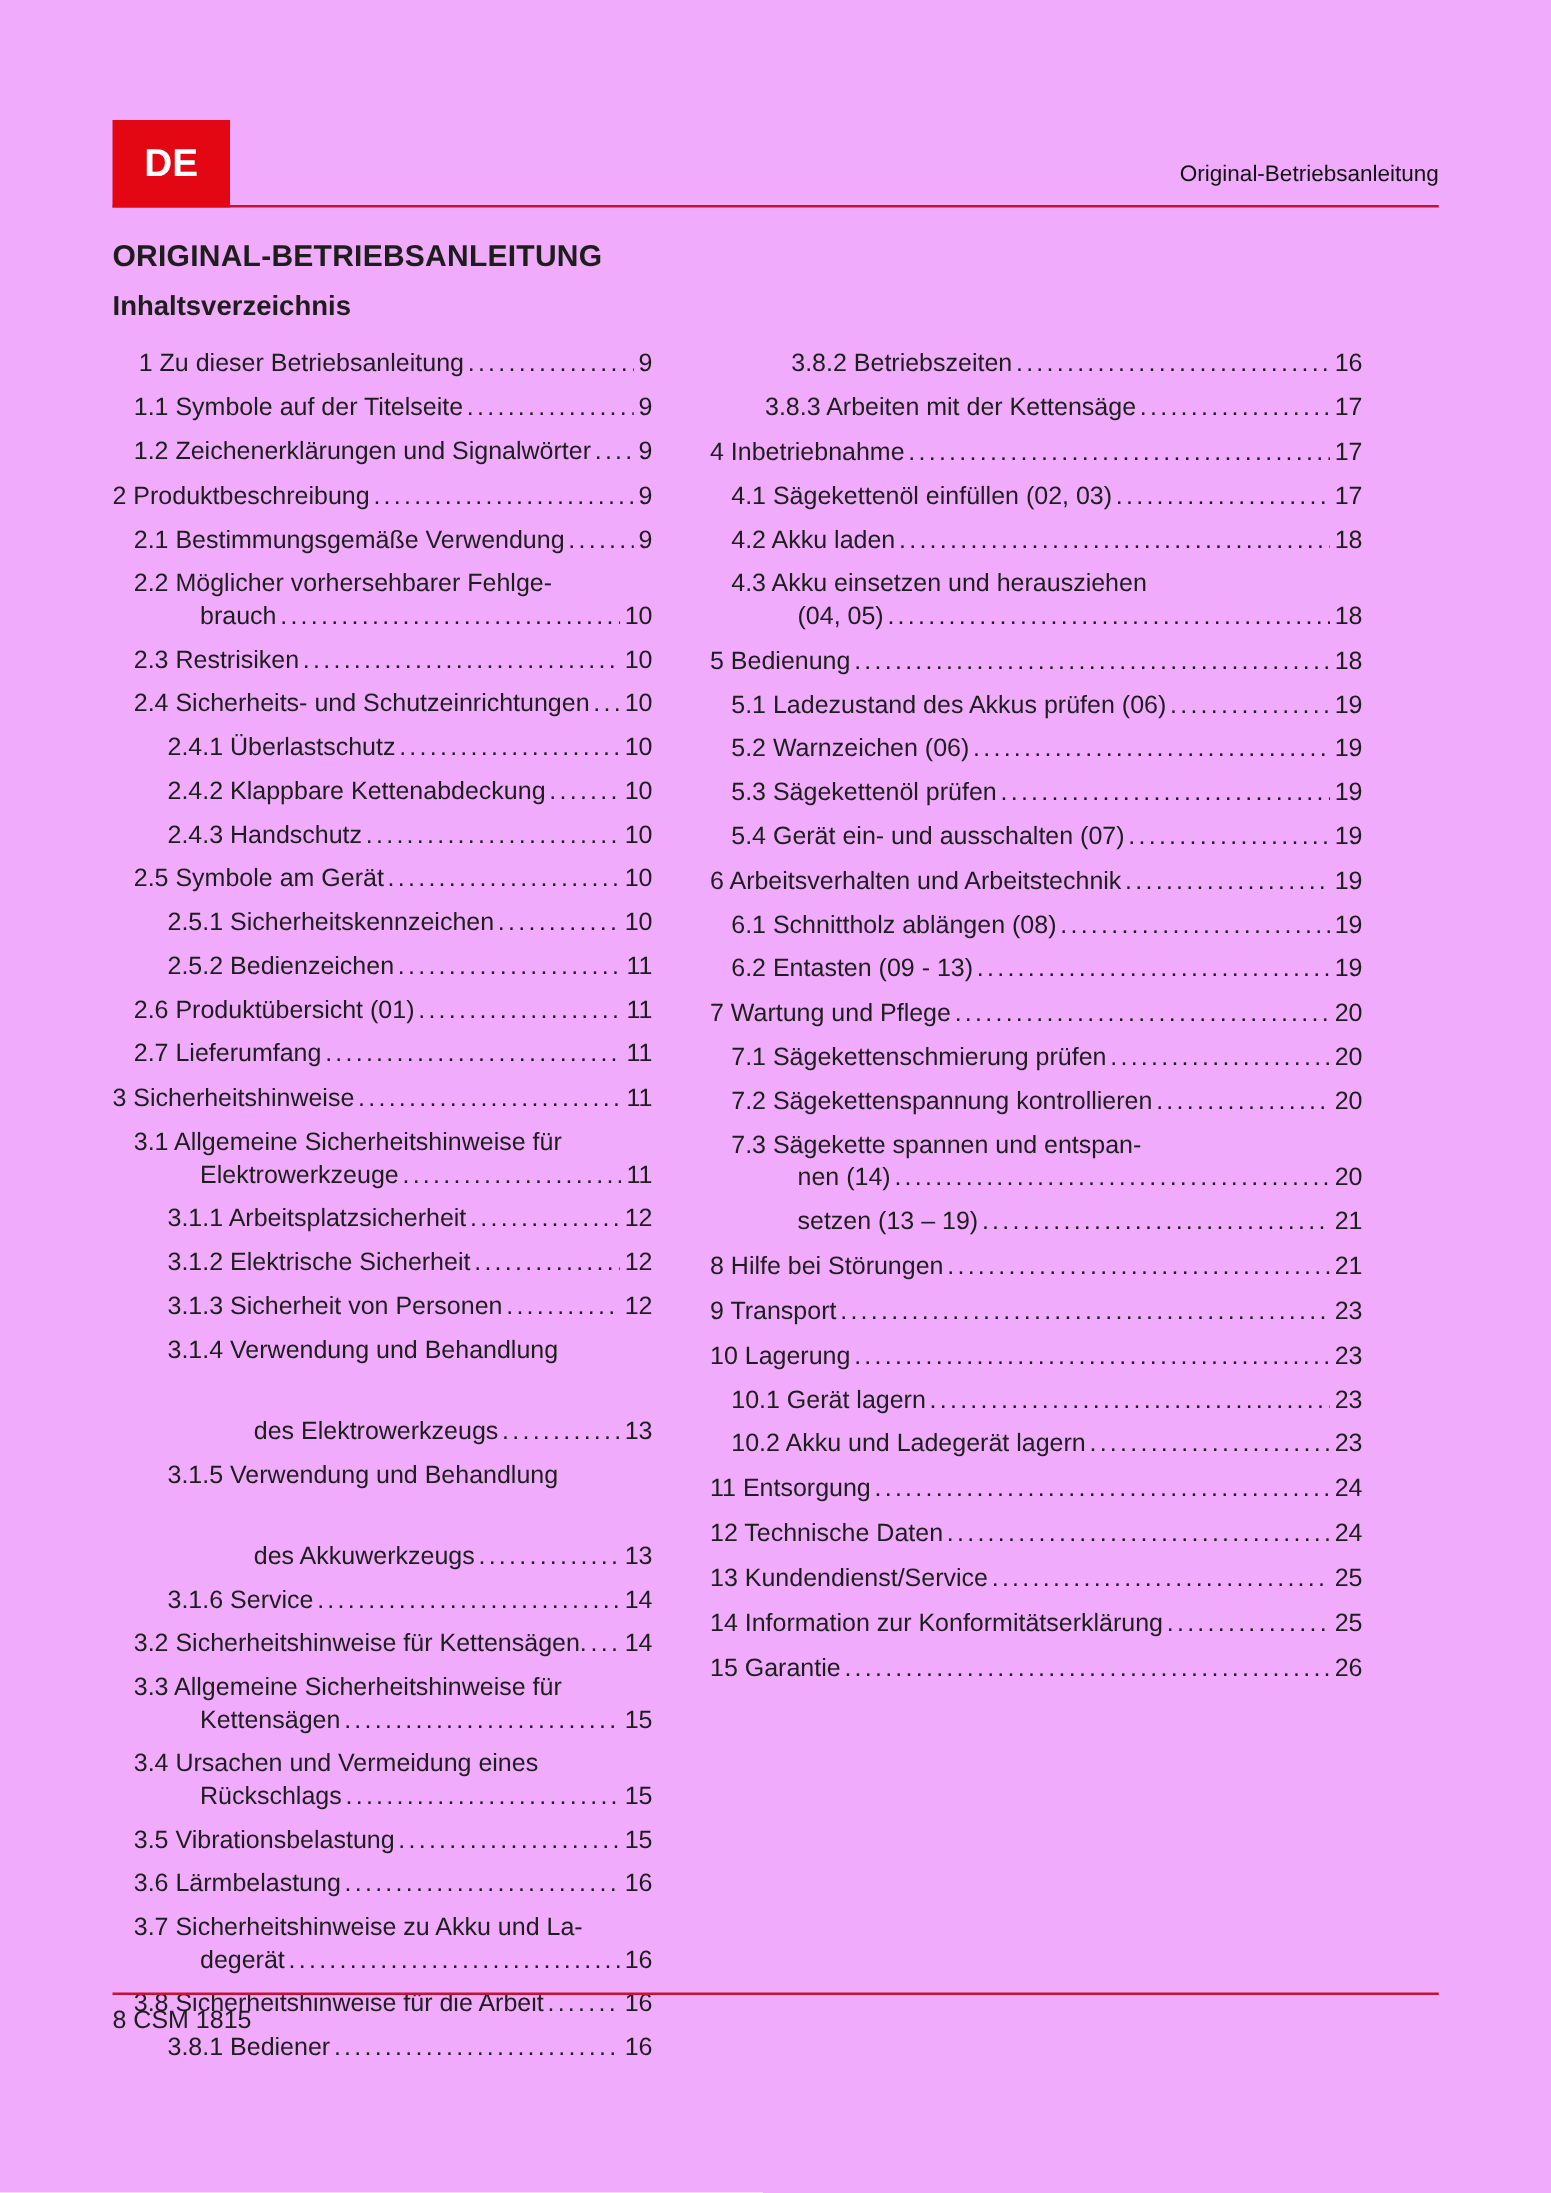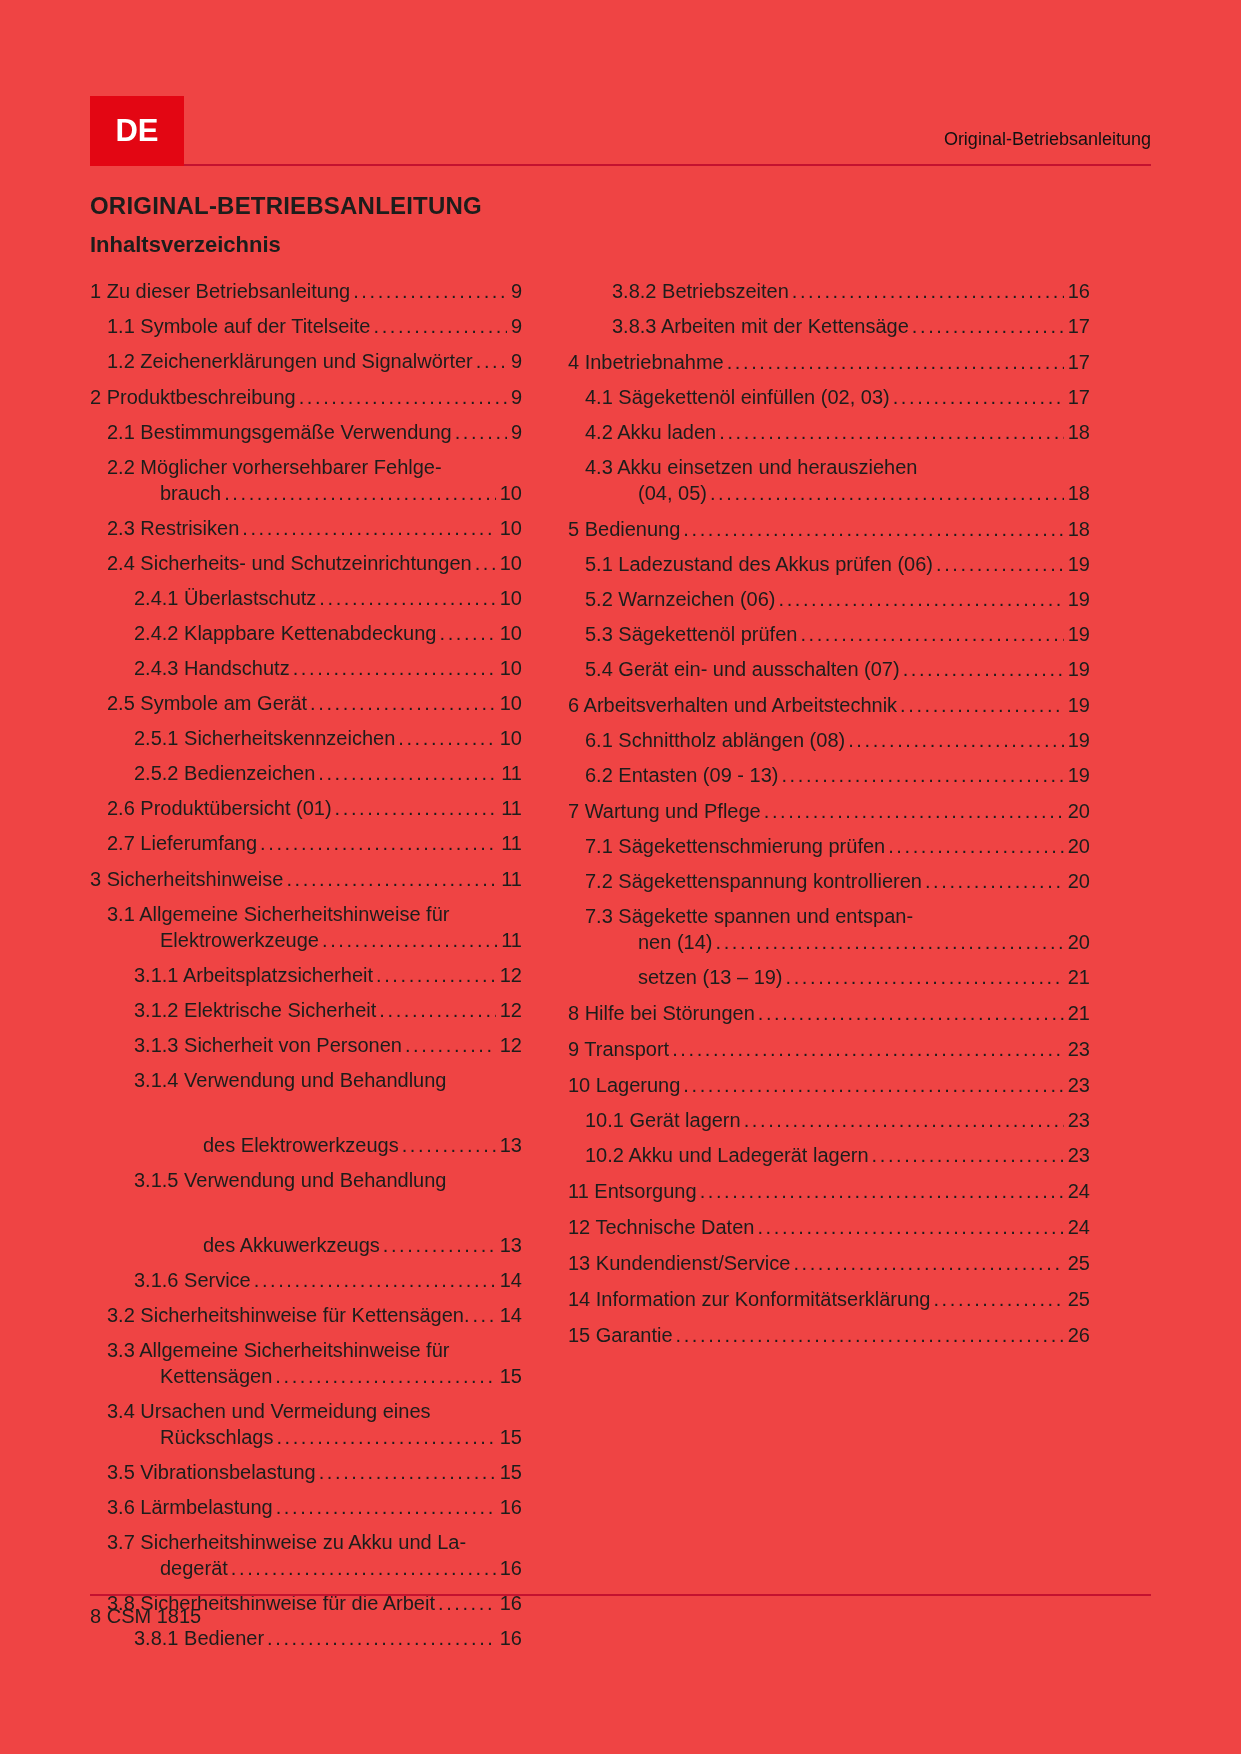--- a/index.html
+++ b/index.html
@@ -6,21 +6,21 @@
     --red:#e30613;
     --rule:#c41230;
     --ink:#1d1d1b;
   }
   *{margin:0;padding:0;box-sizing:border-box;}
   html,body{background:#ffffff;}
   body{font-family:"Liberation Sans","DejaVu Sans",sans-serif;color:var(--ink);}
   .page{
     position:relative;
     width:1241px;height:1754px;
-    background:#ef4444;
+    background:#f0abfc;
     padding:0 90px;
     overflow:hidden;
   }
   
   header{
     display:flex;justify-content:space-between;align-items:flex-end;
     padding-top:96px;
     border-bottom:2px solid var(--rule);
   }
   .badge{
@@ -52,21 +52,21 @@
     margin-top:20px;
   }
   .col{flex:0 0 auto;}
   .col-left{width:432px;}
   .col-right{width:522px;}
   .toc-entry{
     font-size:20px;
     margin-bottom:9px;
   }
   .toc-entry.level-1{margin-top:10px;}
-  .col .toc-entry:first-child{margin-top:0;}
+  .col .toc-entry:first-child{margin-top:0;margin-left:21px;}
   .toc-entry.level-2{padding-left:17px;}
   .toc-entry.level-3{padding-left:44px;text-align:right;}
   .tline{
     display:flex;align-items:baseline;
     line-height:26px;
   }
   .tline .label{white-space:nowrap;}
   .toc-entry.level-1 .tline.cont,
   .toc-entry.level-2 .tline.cont{padding-left:53px;}
   .toc-entry.level-3 .tline.cont{padding-left:69px;margin-top:39px;}

